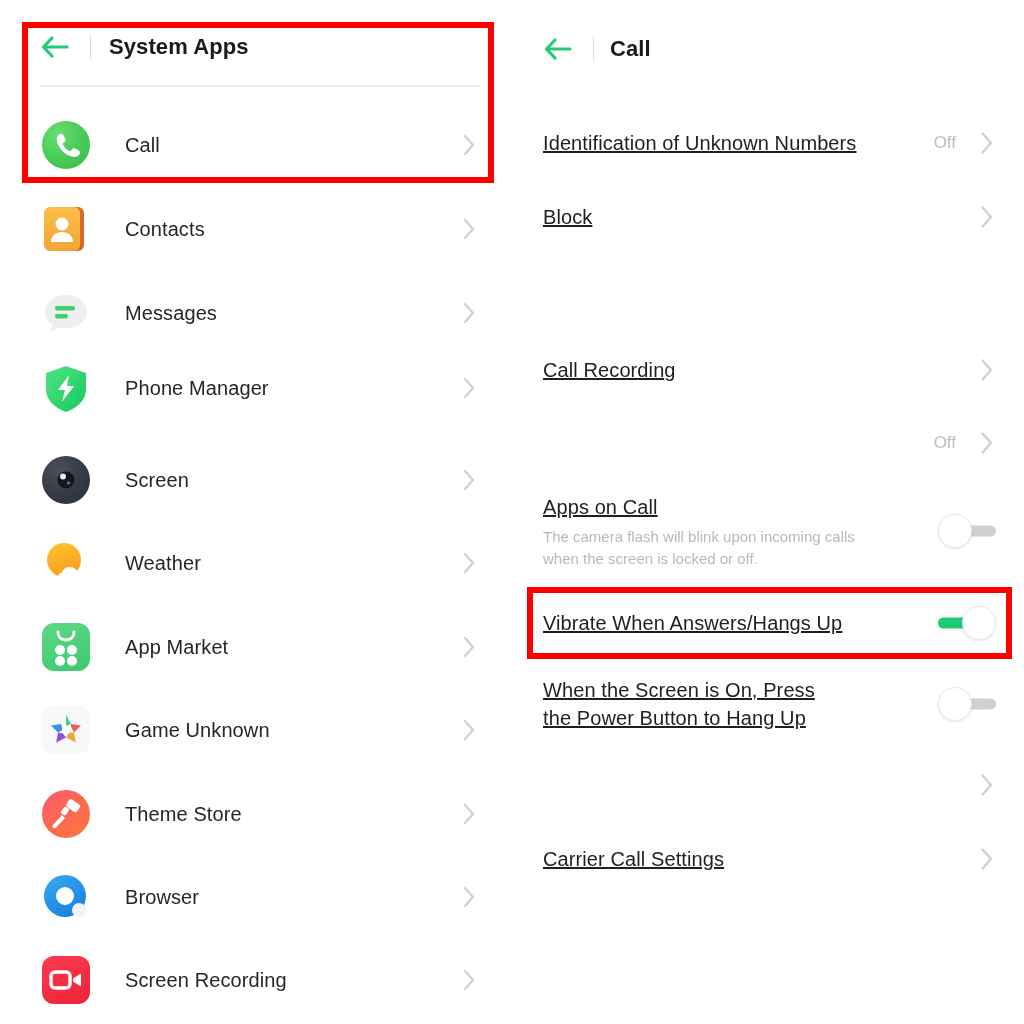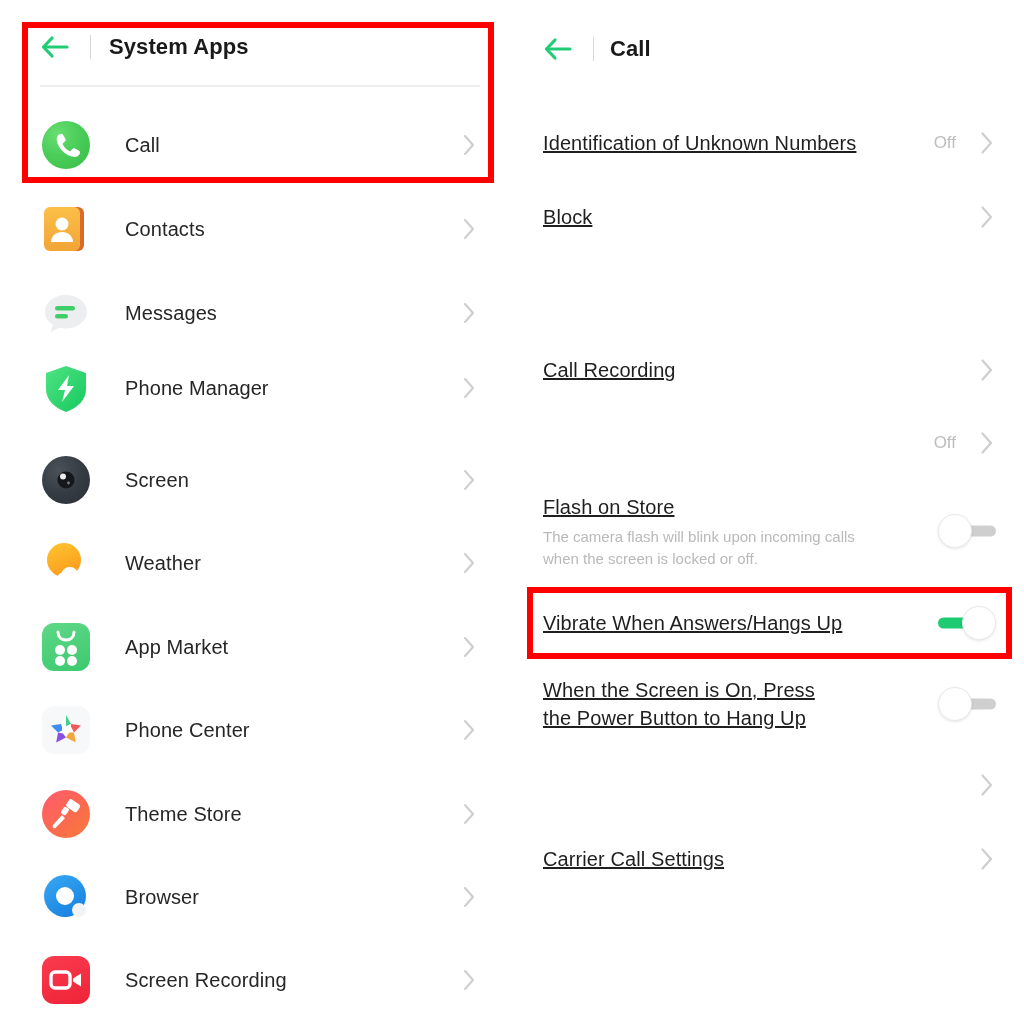--- a/index.html
+++ b/index.html
@@ -222,21 +222,21 @@
         <svg viewBox="0 0 48 48" width="48" height="48">
           <path d="M24 9 l5 9 10 1.5 -7 7 1.8 10 -9.8-5 -9.8 5 1.8-10 -7-7 10-1.5z" fill="#ffffff"></path>
           <path d="M24 9 l5 9 -5 2z" fill="#3fd08a"></path>
           <path d="M29 18 l10 1.5 -7 7 -3-6z" fill="#f25b5b"></path>
           <path d="M32 26.5 l1.8 10 -9.8-5 3-5z" fill="#f2a63c"></path>
           <path d="M24 31.5 l-9.8 5 1.8-10 5 1z" fill="#8b4fe0"></path>
           <path d="M16 26.5 l-7-7 10-1.5 2 6z" fill="#3d8ef0"></path>
           <circle cx="24" cy="24" r="4" fill="#ffffff"></circle>
         </svg>
       </span>
-      <span class="app-label">Phone Center</span>
+      <span class="app-label">Game Unknown</span>
       <span class="chev">
         <svg viewBox="0 0 13 22" width="13" height="22">
             <path d="M2 2 L10 11 L2 20" fill="none" stroke="#cfcfcf" stroke-width="2.2" stroke-linecap="round" stroke-linejoin="round"></path>
           </svg>
       </span>
     </div>
 
     <div class="app-row" style="top:772px">
       <span class="app-icon ic-theme">
         <svg viewBox="0 0 48 48" width="48" height="48">
@@ -336,21 +336,21 @@
       <span class="set-value">Off</span>
       <span class="set-chev">
         <svg viewBox="0 0 14 24" width="14" height="24">
             <path d="M2.5 2.5 L11 12 L2.5 21.5" fill="none" stroke="#cfcfcf" stroke-width="2.3" stroke-linecap="round" stroke-linejoin="round"></path>
           </svg>
       </span>
     </div>
 
     <div class="set-row" style="top:490px;height:82px">
       <span class="set-col">
-        <span class="set-label">Flash on Store</span>
+        <span class="set-label">Apps on Call</span>
         <span class="set-sub">The camera flash will blink upon incoming calls when the screen is locked or off.</span>
       </span>
       <span class="toggle off">
         <span class="bar"></span>
         <span class="knob"></span>
       </span>
     </div>
 
     <div class="set-row" style="top:596px;height:54px">
       <span class="set-label">Vibrate When Answers/Hangs Up</span>

